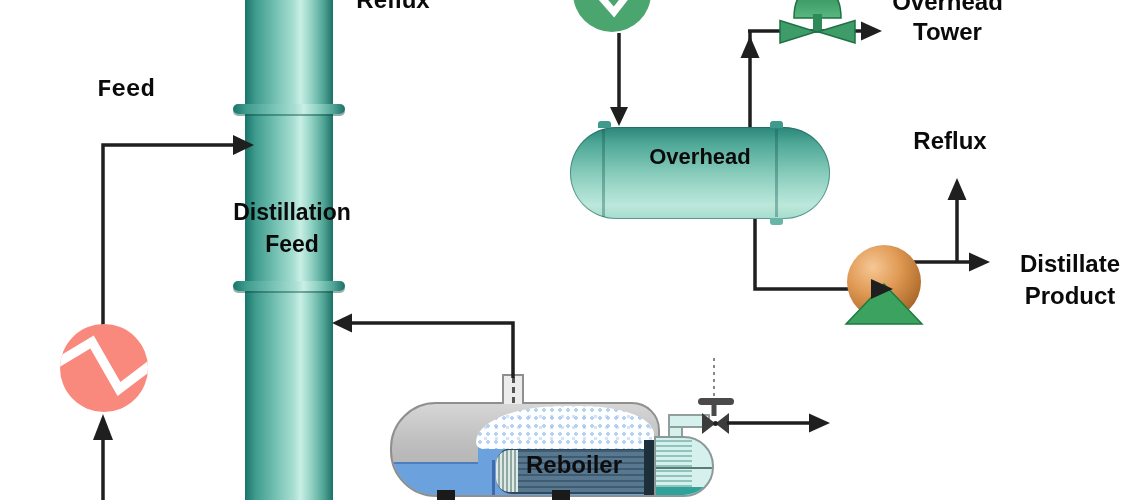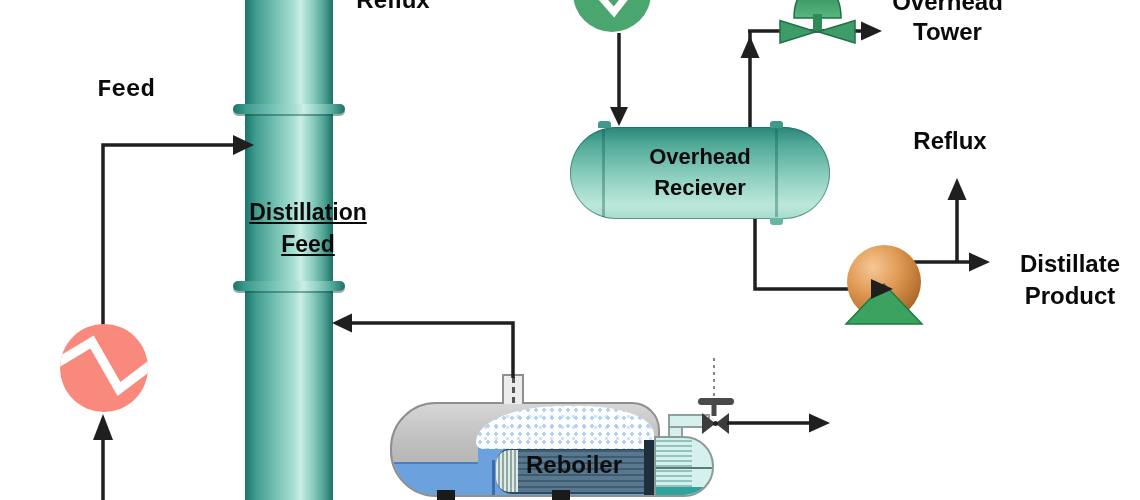--- a/index.html
+++ b/index.html
@@ -63,21 +63,21 @@
   .pipe-h{left:668px;top:414px;width:42px;height:14px;}
   .pipe-v{left:668px;top:416px;width:15px;height:28px;}
 
   
   .overlay{left:0;top:0;z-index:2;}
 
   
   .lbl{position:absolute;z-index:3;font-weight:bold;color:#0a0a0a;text-align:center;}
   .lbl-reflux-top{left:338px;top:-14px;width:110px;font-size:24px;}
   .lbl-feed{left:86px;top:76px;width:80px;font-size:24px;font-family:Liberation Mono, monospace;}
-  .lbl-tower{left:238px;top:196px;width:140px;font-size:23px;line-height:32px;text-decoration:underline;}
+  .lbl-tower{left:222px;top:196px;width:140px;font-size:23px;line-height:32px;}
   .lbl-receiver{left:590px;top:141px;width:220px;font-size:22px;line-height:31px;}
   .lbl-og{left:880px;top:-13px;width:135px;font-size:24px;line-height:30px;}
   .lbl-reflux-right{left:895px;top:127px;width:110px;font-size:24px;}
   .lbl-distillate{left:1002px;top:248px;width:136px;font-size:24px;line-height:32px;}
   .lbl-reboiler{left:514px;top:451px;width:120px;font-size:24px;color:#0d0d0d;}
 </style>
 </head>
 <body>
 
 <div class="canvas">
@@ -192,21 +192,20 @@
   </svg>
 
   <div class="lbl lbl-reflux-top">Reflux</div>
   <div class="lbl lbl-feed">Feed</div>
   <div class="lbl lbl-tower">
     <span>Distillation</span><br>
     <span>Feed</span>
   </div>
   <div class="lbl lbl-receiver">
     <span>Overhead</span><br>
-    <span>Reciever</span>
   </div>
   <div class="lbl lbl-og">
     <span>Overhead</span><br>
     <span>Tower</span>
   </div>
   <div class="lbl lbl-reflux-right">Reflux</div>
   <div class="lbl lbl-distillate">
     <span>Distillate</span><br>
     <span>Product</span>
   </div>

